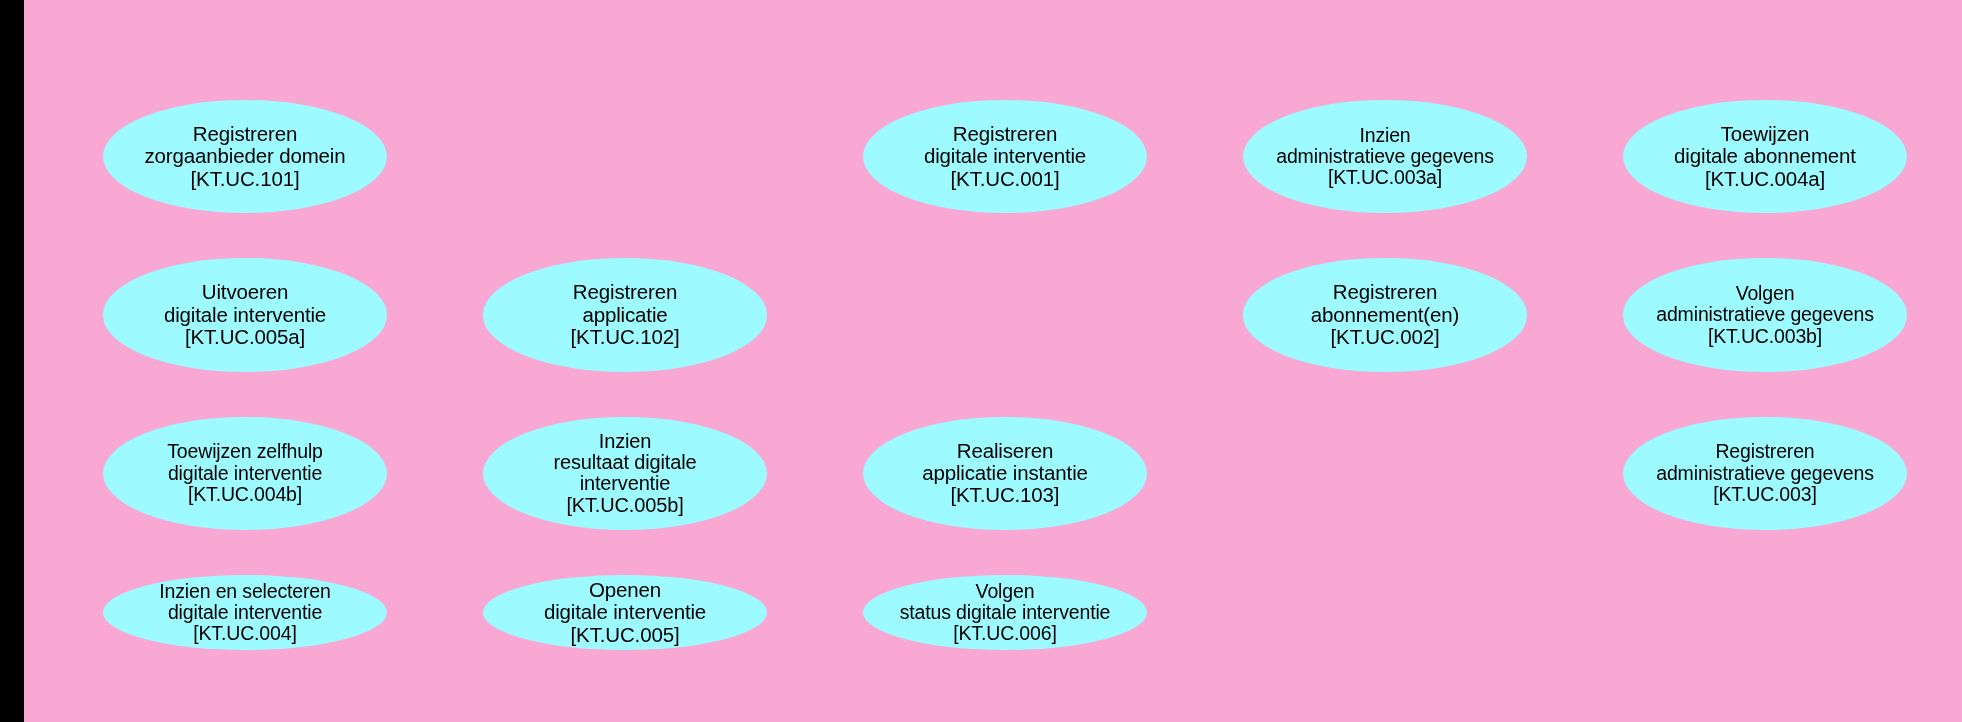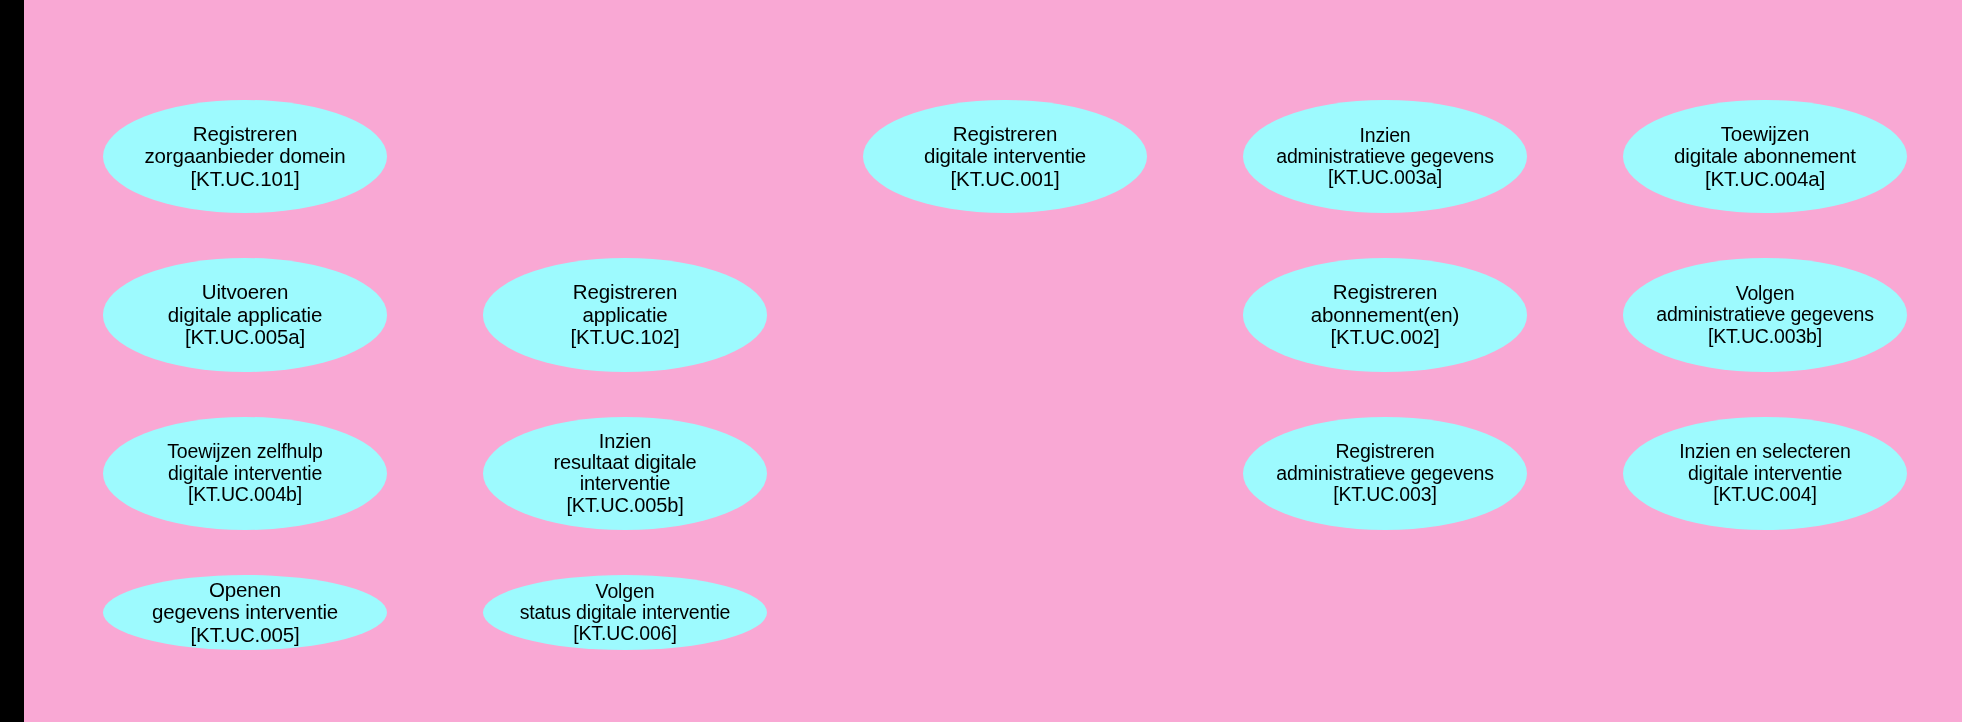--- a/index.html
+++ b/index.html
@@ -106,21 +106,21 @@
     <div class="usecase-cell">
       <div class="usecase-ellipse">
         <span class="usecase-label">Toewijzen
 digitale abonnement
 [KT.UC.004a]</span>
       </div>
     </div>
     <div class="usecase-cell">
       <div class="usecase-ellipse">
         <span class="usecase-label">Uitvoeren
-digitale applicatie
+digitale interventie
 [KT.UC.005a]</span>
       </div>
     </div>
 
     <div class="usecase-cell">
       <div class="usecase-ellipse">
         <span class="usecase-label">Registreren
 applicatie
 [KT.UC.102]</span>
       </div>
@@ -154,20 +154,27 @@
     <div class="usecase-cell">
       <div class="usecase-ellipse">
         <span class="usecase-label four-line">Inzien
 resultaat digitale
 interventie
 [KT.UC.005b]</span>
       </div>
     </div>
 
     <div class="usecase-cell">
+      <div class="usecase-ellipse">
+        <span class="usecase-label">Realiseren
+applicatie instantie
+[KT.UC.103]</span>
+      </div>
+    </div>
+    <div class="usecase-cell">
       <div class="usecase-ellipse empty">
         <span class="usecase-label"></span>
       </div>
     </div>
     <div class="usecase-cell">
       <div class="usecase-ellipse">
         <span class="usecase-label compact">Registreren
 administratieve gegevens
 [KT.UC.003]</span>
       </div>
@@ -175,21 +182,21 @@
     <div class="usecase-cell">
       <div class="usecase-ellipse">
         <span class="usecase-label compact">Inzien en selecteren
 digitale interventie
 [KT.UC.004]</span>
       </div>
     </div>
     <div class="usecase-cell">
       <div class="usecase-ellipse">
         <span class="usecase-label">Openen
-gegevens interventie
+digitale interventie
 [KT.UC.005]</span>
       </div>
     </div>
     <div class="usecase-cell">
       <div class="usecase-ellipse">
         <span class="usecase-label compact">Volgen
 status digitale interventie
 [KT.UC.006]</span>
       </div>
     </div>

